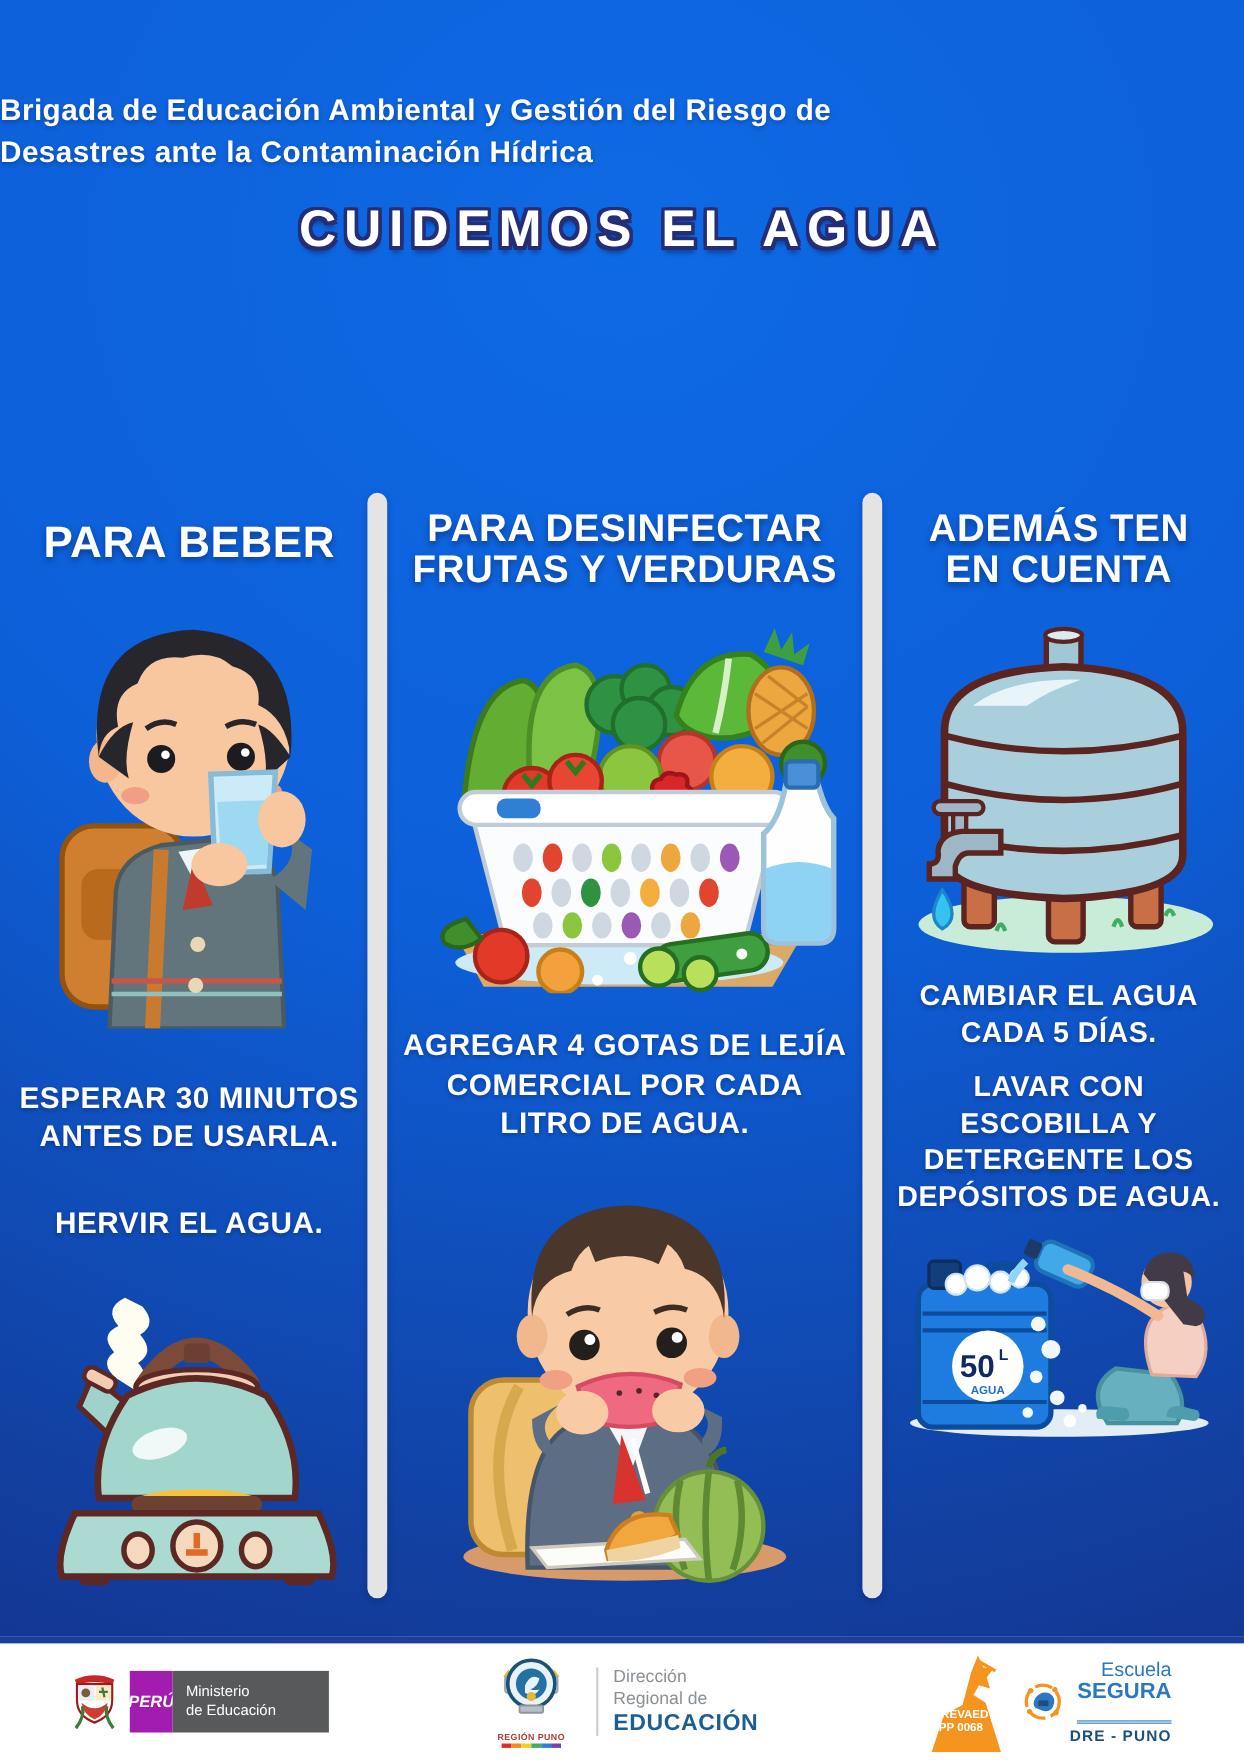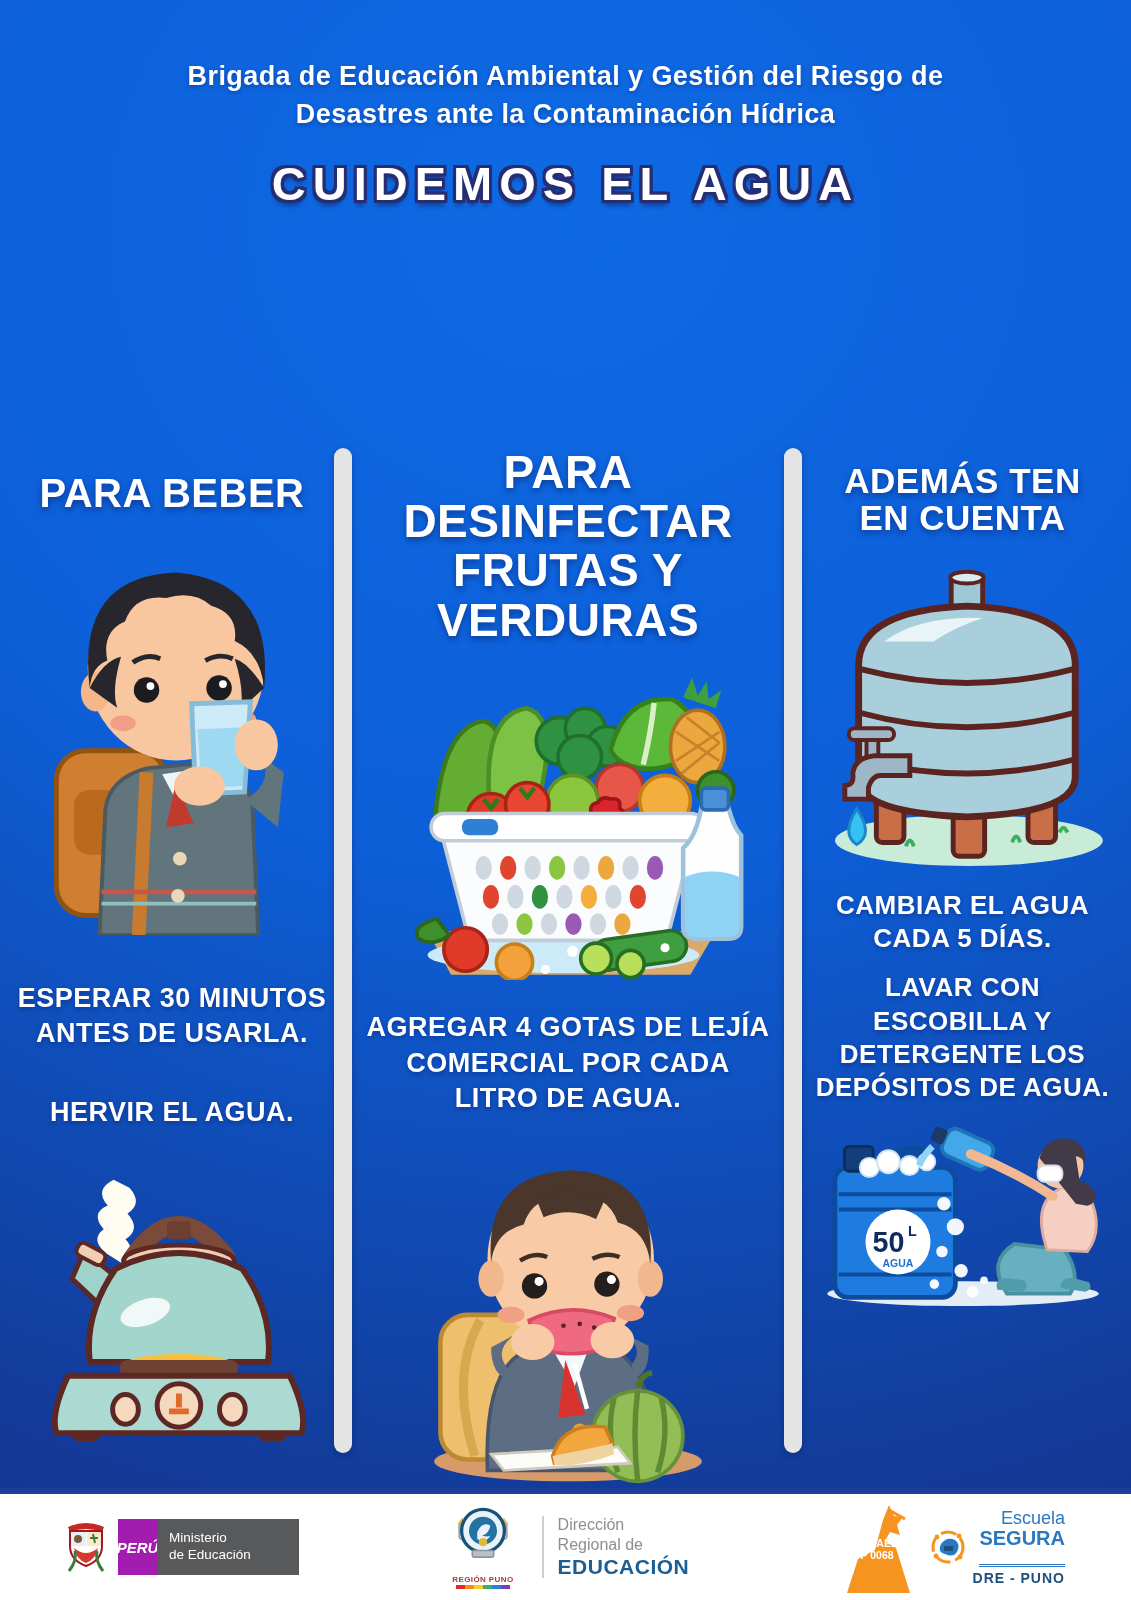--- a/index.html
+++ b/index.html
@@ -3,21 +3,21 @@
 <meta charset="utf-8">
 <style>
   html,body{margin:0;padding:0;}
   body{width:1131px;height:1600px;position:relative;overflow:hidden;
        font-family:"Liberation Sans",sans-serif;}
   .page{position:absolute;inset:0;
         background:radial-gradient(150% 95% at 50% 14%, #0e6ae4 0%, #0d5fd8 42%, #123f9f 80%, #162e86 100%);}
   .ml{white-space:pre-line;}
 
   
-  .org-line{margin:0;padding-top:58px;text-align:center;color:#fff;
+  .org-line{margin:0;padding-top:82px;color:#fff;
             font-size:27px;font-weight:700;line-height:1.4;letter-spacing:.4px;
             text-shadow:0 2px 4px rgba(10,20,80,.35);}
   .kicker{margin:0;padding-top:26px;text-align:center;color:#fff;
           font-size:47px;font-weight:700;letter-spacing:7px;line-height:1;
           text-shadow:-3px -3px 0 #252e74,3px -3px 0 #252e74,-3px 3px 0 #252e74,3px 3px 0 #252e74,
                       0 -3px 0 #252e74,0 3px 0 #252e74,-3px 0 0 #252e74,3px 0 0 #252e74,0 6px 4px rgba(10,16,60,.4);}
   .title-main{margin:0;padding-top:14px;text-align:center;color:#fff;
           font-size:66px;font-weight:700;letter-spacing:3px;line-height:1.0;
           text-shadow:-4px -4px 0 #252e74,4px -4px 0 #252e74,-4px 4px 0 #252e74,4px 4px 0 #252e74,
                       0 -4px 0 #252e74,0 4px 0 #252e74,-4px 0 0 #252e74,4px 0 0 #252e74,
@@ -28,21 +28,21 @@
            display:flex;padding:0 8px 0 10px;box-sizing:border-box;}
   .col{display:flex;flex-direction:column;align-items:center;}
   .col1{flex:0 0 324px;}
   .col2{flex:0 0 432px;}
   .col3{flex:1;}
   .divider{flex:0 0 18px;height:1005px;margin-top:8px;border-radius:10px;background:#e4e4e4;
            box-shadow:0 2px 6px rgba(10,20,80,.35);}
   .col-heading{margin:0;text-align:center;color:#fff;font-weight:700;line-height:1.07;
                letter-spacing:.5px;text-shadow:0 3px 6px rgba(10,20,80,.5);}
   .col1 .col-heading{margin-top:32px;font-size:40px;}
-  .col2 .col-heading{margin-top:8px;font-size:46px;}
+  .col2 .col-heading{margin-top:22px;font-size:35px;}
   .col3 .col-heading{margin-top:22px;font-size:35px;}
   .tip{margin:0;text-align:center;color:#fff;font-weight:700;letter-spacing:.5px;
        text-shadow:0 2px 4px rgba(10,20,80,.4);}
   .col1 .tip{font-size:27px;line-height:1.3;}
   .col2 .tip{font-size:27px;line-height:1.32;}
   .col3 .tip{font-size:26px;line-height:1.28;}
 
   
   .footer{position:absolute;left:0;right:0;bottom:0;height:112px;background:#ffffff;
           border-top:6px solid #1c3e9b;display:flex;align-items:center;
@@ -54,21 +54,21 @@
                    align-items:center;padding-left:12px;font-size:13.5px;line-height:1.25;box-sizing:border-box;}
   .escudo{margin-right:12px;}
   .dre-emblem-wrap{display:flex;flex-direction:column;align-items:center;margin-right:14px;}
   .dre-caption{font-size:8px;font-weight:700;color:#b03a2e;letter-spacing:.4px;margin-top:13px;}
   .rainbow{display:flex;margin-top:1px;}
   .rainbow span{width:9px;height:4px;display:block;}
   .dre-sep{width:2px;height:62px;background:#c9ced3;margin:0 14px;}
   .dre-top{font-size:16px;color:#8a8f94;line-height:1.2;}
   .dre-name{font-size:21px;font-weight:700;color:#1b5e93;letter-spacing:.5px;margin-top:1px;}
   .prevaed-wrap{position:relative;width:80px;height:92px;margin-right:6px;}
-  .prevaed-text{position:absolute;left:2px;bottom:32px;color:#fff;font-size:10.5px;font-weight:700;
+  .prevaed-text{position:absolute;left:2px;bottom:16px;color:#fff;font-size:10.5px;font-weight:700;
                 line-height:1.15;text-align:center;width:58px;}
   .es-text{display:flex;flex-direction:column;align-items:flex-end;margin-left:6px;}
   .es-top{font-size:18px;color:#2b78c0;line-height:1;}
   .es-bottom{font-size:20px;font-weight:700;color:#2b78c0;line-height:1.15;
              border-bottom:3px double #2b78c0;padding-bottom:14px;}
   .es-org{font-size:14px;font-weight:700;color:#1d4f7c;letter-spacing:1px;margin-top:3px;align-self:center;}
   svg{display:block;}
 </style>
 </head>
 <body>

